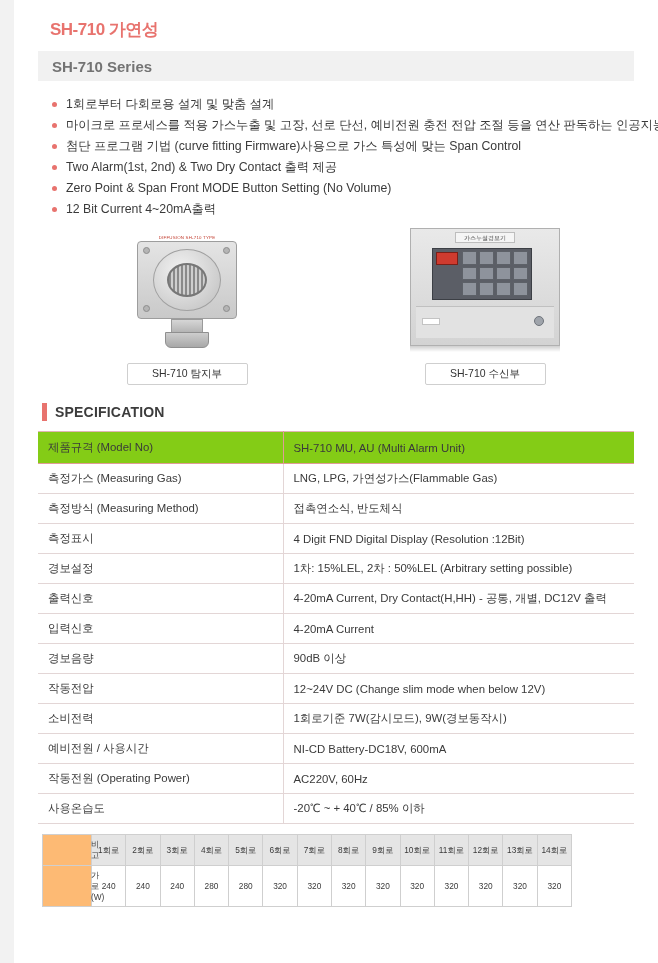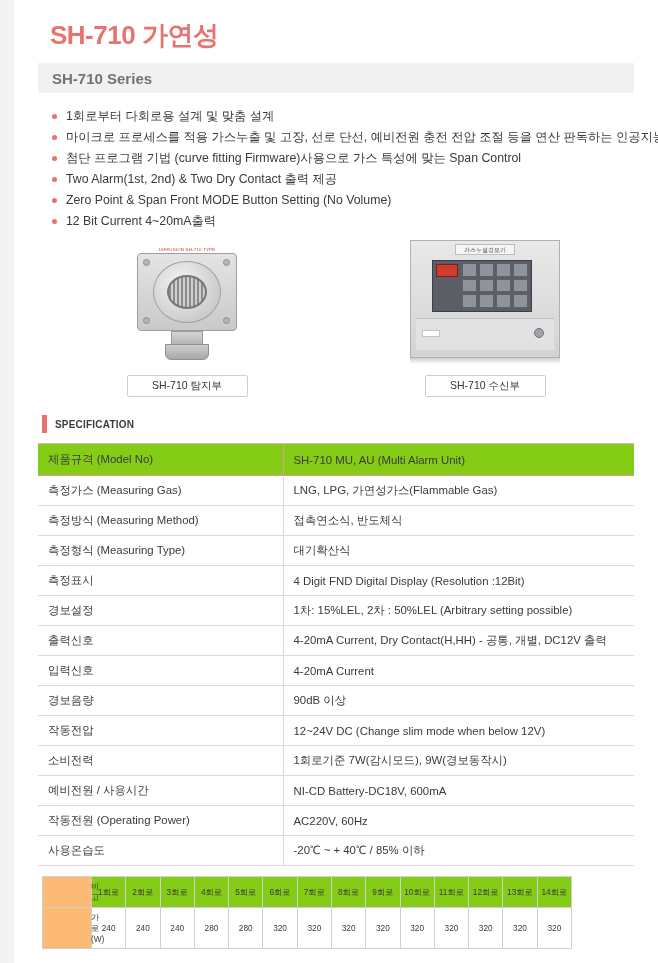--- a/index.html
+++ b/index.html
@@ -16,21 +16,21 @@
   .left-rail {
     position:absolute; left:0; top:0; width:14px; height:963px;
     background:#f2f2f2;
   }
   .page {
     position:absolute; left:14px; top:0; right:0; bottom:0;
     padding: 0 24px;
   }
   
   .title {
-    font-size: 26px;
+    font-size: 17px;
     font-weight: bold;
     color: #e8736e;
     letter-spacing: -0.5px;
     padding-top: 18px;
     padding-left: 12px;
   }
   .subtitle-bar {
     margin-top: 10px;
     background: #f1f1f1;
     height: 30px;
@@ -162,21 +162,21 @@
   }
   
   .section-head {
     display:flex; align-items:center; gap:8px;
     margin-top: 18px; padding-left: 4px;
   }
   .section-head .bar {
     width:5px; height:18px; background:#e8736e;
   }
   .section-head h2 {
-    margin:0; font-size:10px; font-weight:bold; color:#3c3c3c;
+    margin:0; font-size:14px; font-weight:bold; color:#3c3c3c;
     letter-spacing:0.2px;
   }
   
   table.spec {
     width: 100%;
     border-collapse: collapse;
     margin-top: 10px;
     font-size: 11.4px;
   }
   table.spec tr { border-bottom: 1px solid #e3d6d6; }
@@ -195,21 +195,21 @@
     width: 530px;
     table-layout: fixed;
   }
   table.dim td, table.dim th {
     border: 1px solid #cfcfcf;
     text-align:center;
     padding: 4px 0;
     font-weight: normal;
     color:#3a3a3a;
   }
-  table.dim thead td { background:#84cc16; }
+  table.dim thead td { background:#e5e5e5; }
   table.dim td.rowhead { background:#fdba74; width:42px;padding-left:48px; }
 </style>
 </head>
 <body>
 
 <div class="left-rail"></div>
 
 <div class="page">
 
   <div class="title">SH-710 가연성</div>
@@ -285,24 +285,20 @@
         <td class="k">제품규격 (Model No)</td>
         <td class="v">SH-710 MU, AU (Multi Alarm Unit)</td>
       </tr>
       <tr>
         <td class="k">측정가스 (Measuring Gas)</td>
         <td class="v">LNG, LPG, 가연성가스(Flammable Gas)</td>
       </tr>
       <tr>
         <td class="k">측정방식 (Measuring Method)</td>
         <td class="v">접촉연소식, 반도체식</td>
-      </tr>
-      <tr>
-        <td class="k">측정형식 (Measuring Type)</td>
-        <td class="v">대기확산식</td>
       </tr>
       <tr>
         <td class="k">측정표시</td>
         <td class="v">4 Digit FND Digital Display (Resolution :12Bit)</td>
       </tr>
       <tr>
         <td class="k">경보설정</td>
         <td class="v">1차: 15%LEL,  2차 : 50%LEL (Arbitrary setting possible)</td>
       </tr>
       <tr>

